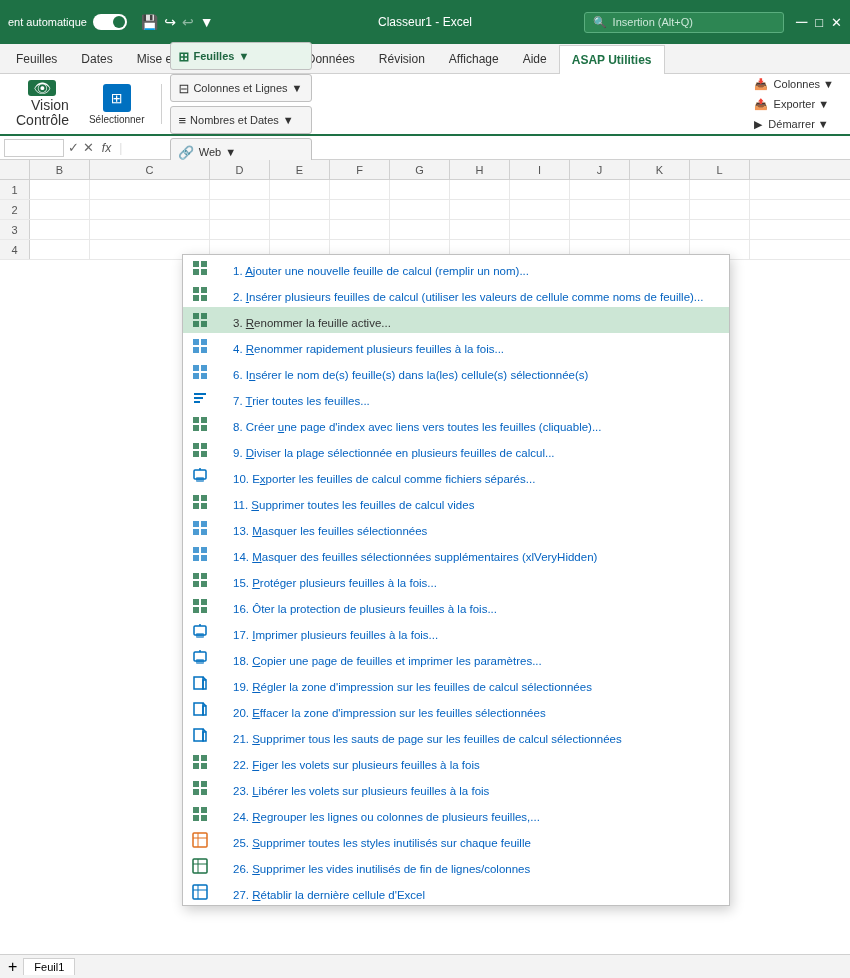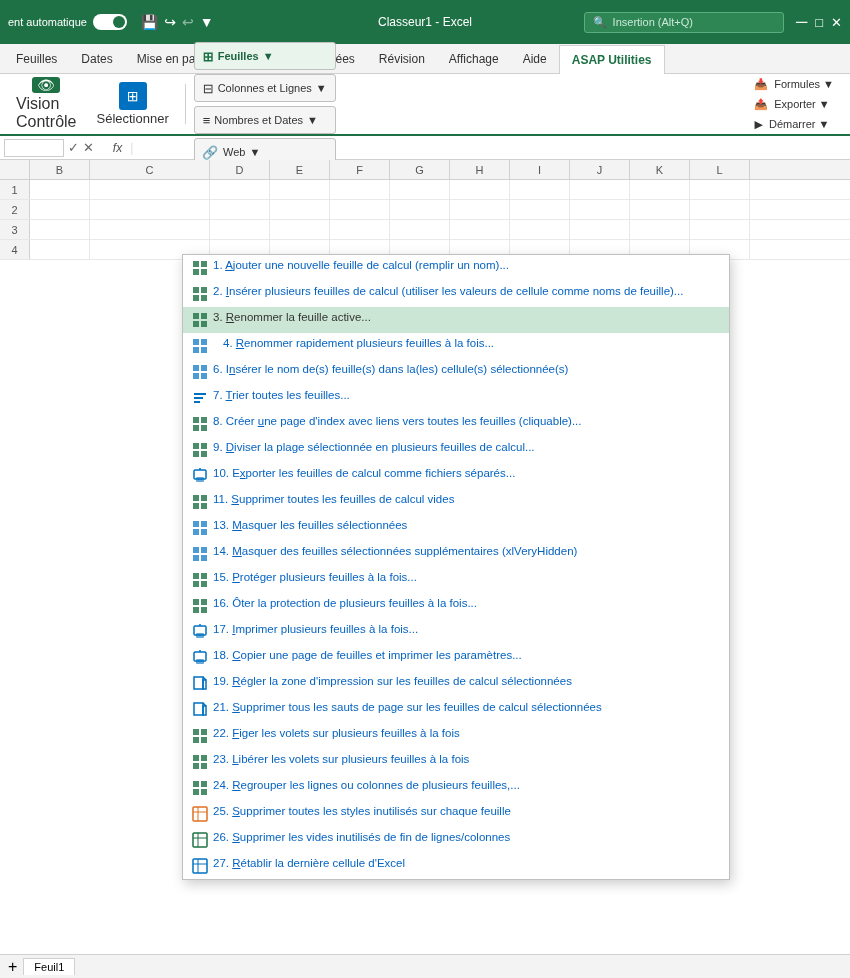--- a/index.html
+++ b/index.html
@@ -226,26 +226,26 @@
       left: 182px;
       top: 94px;
       width: 548px;
       background: white;
       border: 1px solid #c0c0c0;
       box-shadow: 2px 4px 12px rgba(0,0,0,0.2);
       z-index: 100;
     }
     .dropdown-item {
       display: flex;
-      align-items: flex-start;
+      align-items: flex-end;
       padding: 4px 8px;
       cursor: pointer;
       font-size: 11.5px;
       color: #333;
-      gap: 4px;
+      gap: 24px;
       min-height: 26px;
     }
     .dropdown-item.highlighted { background: #cce6d5; }
     .item-icon {
       width: 18px; height: 18px;
       min-width: 18px;
       display: flex; align-items: center; justify-content: center;
     }
     .item-text { flex: 1; }
 
@@ -297,25 +297,25 @@
   <div id="tab-revision" class="ribbon-tab">Révision</div>
   <div id="tab-affichage" class="ribbon-tab">Affichage</div>
   <div id="tab-aide" class="ribbon-tab">Aide</div>
   <div id="tab-asap" class="ribbon-tab active">ASAP Utilities</div>
 </div>
 
 <div class="ribbon-content">
 
   <div class="ribbon-icon-btn">
     <div class="icon-box">👁</div>
-    <span style="font-size:16px;text-align:left;line-height:1.1;">Vision<br>Contrôle</span>
+    <span style="font-size:14px;text-align:right;line-height:1.1;">Vision<br>Contrôle</span>
   </div>
   <div class="ribbon-icon-btn">
     <div class="icon-box" style="background:#0070c0;">⊞</div>
-    <span style="font-size:13px;text-align:right;line-height:1.1;">Sélectionner</span>
+    <span style="font-size:10px;text-align:right;line-height:1.1;">Sélectionner</span>
   </div>
 
   <div class="ribbon-separator"></div>
 
   <div style="display:flex;flex-direction:column;gap:4px;">
     <div class="ribbon-dropdown-btn">
       <span style="font-size:13px;color:#1e7145;">⊞</span>
       <span>Feuilles</span>
       <span>▼</span>
     </div>
@@ -332,38 +332,38 @@
     <div class="ribbon-btn">
       <span style="font-size:13px;">🔗</span>
       <span>Web</span>
       <span>▼</span>
     </div>
   </div>
 
   <div class="ribbon-right">
     <div class="ribbon-right-btn">
       <span>📥</span>
-      <span>Formules ▼</span>
+      <span>Colonnes ▼</span>
     </div>
     <div class="ribbon-right-btn">
       <span>📤</span>
       <span>Exporter ▼</span>
     </div>
     <div class="ribbon-right-btn">
       <span>▶</span>
       <span>Démarrer ▼</span>
     </div>
   </div>
 </div>
 
 <div class="formula-bar">
   <input class="name-box" type="text" value="" style="">
   <span style="color:#666;font-size:13px;">✓</span>
   <span style="color:#666;font-size:13px;">✕</span>
-  <span style="font-style:italic;margin-left:15px;color:#555;">fx</span>
+  <span style="font-style:italic;margin-left:4px;color:#555;">fx</span>
   <span style="margin-left:4px;color:#ddd;">|</span>
 </div>
 
 <div class="spreadsheet" style="position:relative;">
 
   <div class="col-headers">
     <div class="row-num-header"></div>
     <div class="col-header" style="width:60px;">B</div>
     <div class="col-header" style="width:120px;">C</div>
     <div class="col-header" style="width:60px;">D</div>
@@ -472,21 +472,21 @@
       </div>
       <div class="dropdown-item">
         <span class="item-icon">
           <svg width="16" height="16" viewBox="0 0 16 16">
             <rect x="1" y="1" width="6" height="6" fill="#0070c0" opacity="0.7"></rect>
             <rect x="9" y="1" width="6" height="6" fill="#0070c0" opacity="0.7"></rect>
             <rect x="1" y="9" width="6" height="6" fill="#0070c0" opacity="0.7"></rect>
             <rect x="9" y="9" width="6" height="6" fill="#0070c0" opacity="0.7"></rect>
           </svg>
         </span>
-        <span class="item-text" style="color: rgb(5, 99, 193); text-decoration: none; margin-left: 10px;">4. <u>R</u>enommer rapidement plusieurs feuilles à la fois...</span>
+        <span class="item-text" style="color: rgb(5, 99, 193); text-decoration: none;">4. <u>R</u>enommer rapidement plusieurs feuilles à la fois...</span>
       </div>
       <div class="dropdown-item">
         <span class="item-icon">
           <svg width="16" height="16" viewBox="0 0 16 16">
             <rect x="1" y="1" width="6" height="6" fill="#0070c0" opacity="0.7"></rect>
             <rect x="9" y="1" width="6" height="6" fill="#0070c0" opacity="0.7"></rect>
             <rect x="1" y="9" width="6" height="6" fill="#0070c0" opacity="0.7"></rect>
             <rect x="9" y="9" width="6" height="6" fill="#0070c0" opacity="0.7"></rect>
           </svg>
         </span>
@@ -620,20 +620,30 @@
         <span class="item-text" style="color: rgb(5, 99, 193); text-decoration: none;">19. <u>R</u>égler la zone d'impression sur les feuilles de calcul sélectionnées</span>
       </div>
       <div class="dropdown-item">
         <span class="item-icon">
           <svg width="16" height="16" viewBox="0 0 16 16">
             <rect x="2" y="1" width="9" height="12" fill="none" stroke="#0070c0" stroke-width="1.5"></rect>
             <line x1="11" y1="1" x2="14" y2="4" stroke="#0070c0" stroke-width="1.5"></line>
             <rect x="11" y="4" width="3" height="9" fill="none" stroke="#0070c0" stroke-width="1.5"></rect>
           </svg>
         </span>
+        <span class="item-text" style="color: rgb(5, 99, 193); text-decoration: none;">20. <u>E</u>ffacer  la zone d'impression sur les feuilles sélectionnées</span>
+      </div>
+      <div class="dropdown-item">
+        <span class="item-icon">
+          <svg width="16" height="16" viewBox="0 0 16 16">
+            <rect x="2" y="1" width="9" height="12" fill="none" stroke="#0070c0" stroke-width="1.5"></rect>
+            <line x1="11" y1="1" x2="14" y2="4" stroke="#0070c0" stroke-width="1.5"></line>
+            <rect x="11" y="4" width="3" height="9" fill="none" stroke="#0070c0" stroke-width="1.5"></rect>
+          </svg>
+        </span>
         <span class="item-text" style="color: rgb(5, 99, 193); text-decoration: none;">21. <u>S</u>upprimer tous les sauts de page sur les feuilles de calcul sélectionnées</span>
       </div>
       <div class="dropdown-item">
         <span class="item-icon">
           <svg width="16" height="16" viewBox="0 0 16 16">
             <rect x="1" y="1" width="6" height="6" fill="#1e7145" opacity="0.8"></rect>
             <rect x="9" y="1" width="6" height="6" fill="#1e7145" opacity="0.8"></rect>
             <rect x="1" y="9" width="6" height="6" fill="#1e7145" opacity="0.8"></rect>
             <rect x="9" y="9" width="6" height="6" fill="#1e7145" opacity="0.8"></rect>
           </svg>

